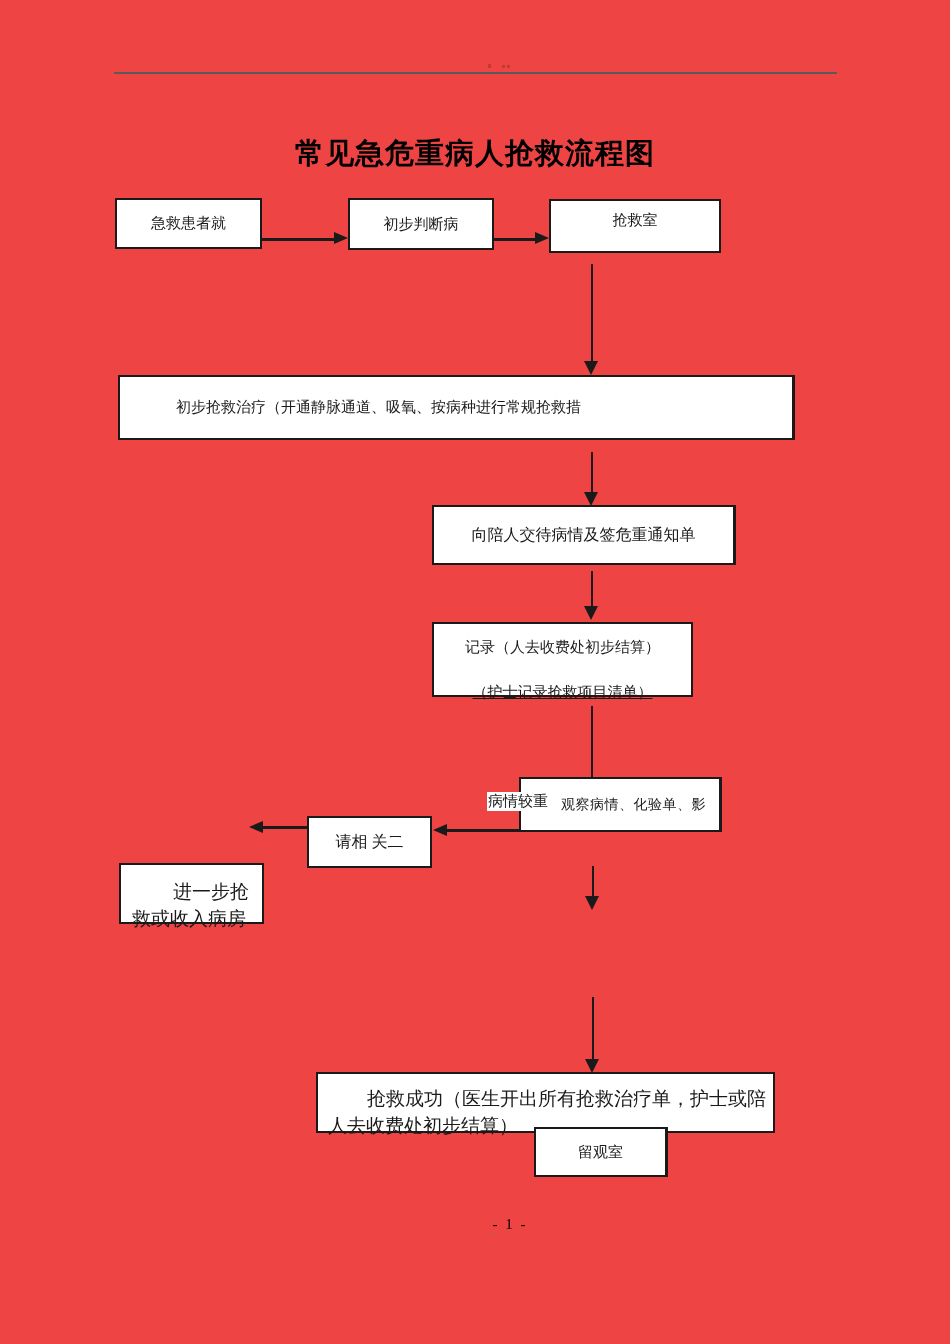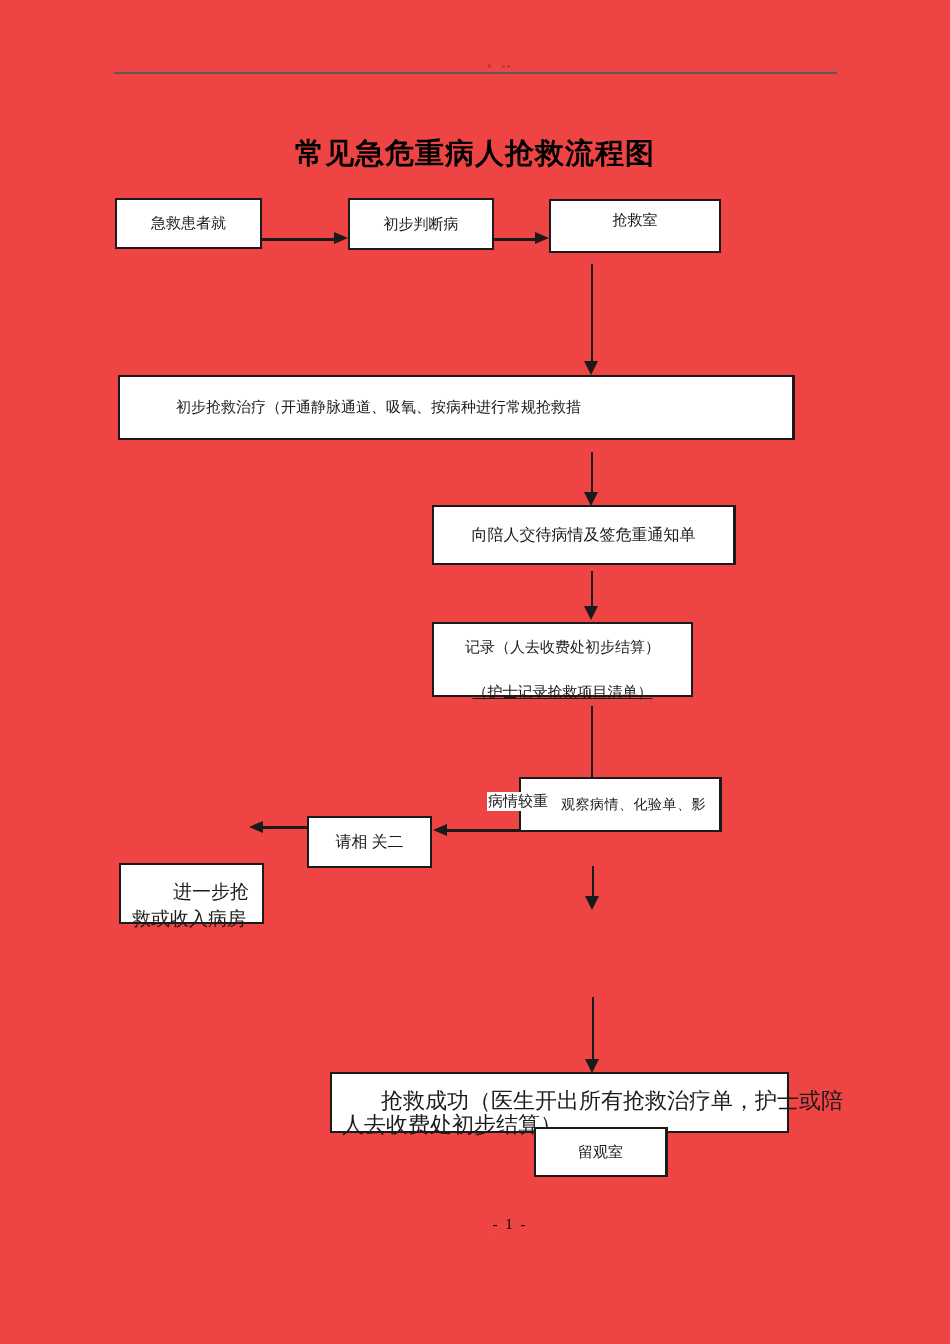--- a/index.html
+++ b/index.html
@@ -124,21 +124,21 @@
   <div class="ah-left" style="left:249px;top:821px;"></div>
 
   <div class="node rel" style="left:103px;top:788px;width:145px;height:61px;font-size:19px;margin-left:16px;">
     <span class="overflow-line" style="left:52px;top:15px;">进一步抢</span>
     <span class="overflow-line" style="left:11px;bottom:-9px;text-align:center;">救或收入病房</span>
   </div>
 
   <div class="vline" style="left:592px;top:866px;height:30px;"></div>
   <div class="ah-down" style="left:585px;top:896px;"></div>
 
-  <div class="node rel" style="left:330px;top:936px;width:459px;height:61px;font-size:22px;">
+  <div class="node rel" style="left:316px;top:936px;width:459px;height:61px;font-size:19px;">
     <span class="overflow-line" style="left:49px;top:13px;">抢救成功（医生开出所有抢救治疗单，护士或陪</span>
     <span class="overflow-line" style="left:10px;bottom:-7px;">人去收费处初步结算）</span>
   </div>
 
   <div class="vline" style="left:592px;top:997px;height:62px;"></div>
   <div class="ah-down" style="left:585px;top:1059px;"></div>
 
   <div class="node thick-r" style="left:534px;top:1127px;width:134px;height:50px;">
     <span>留观室</span>
   </div>

